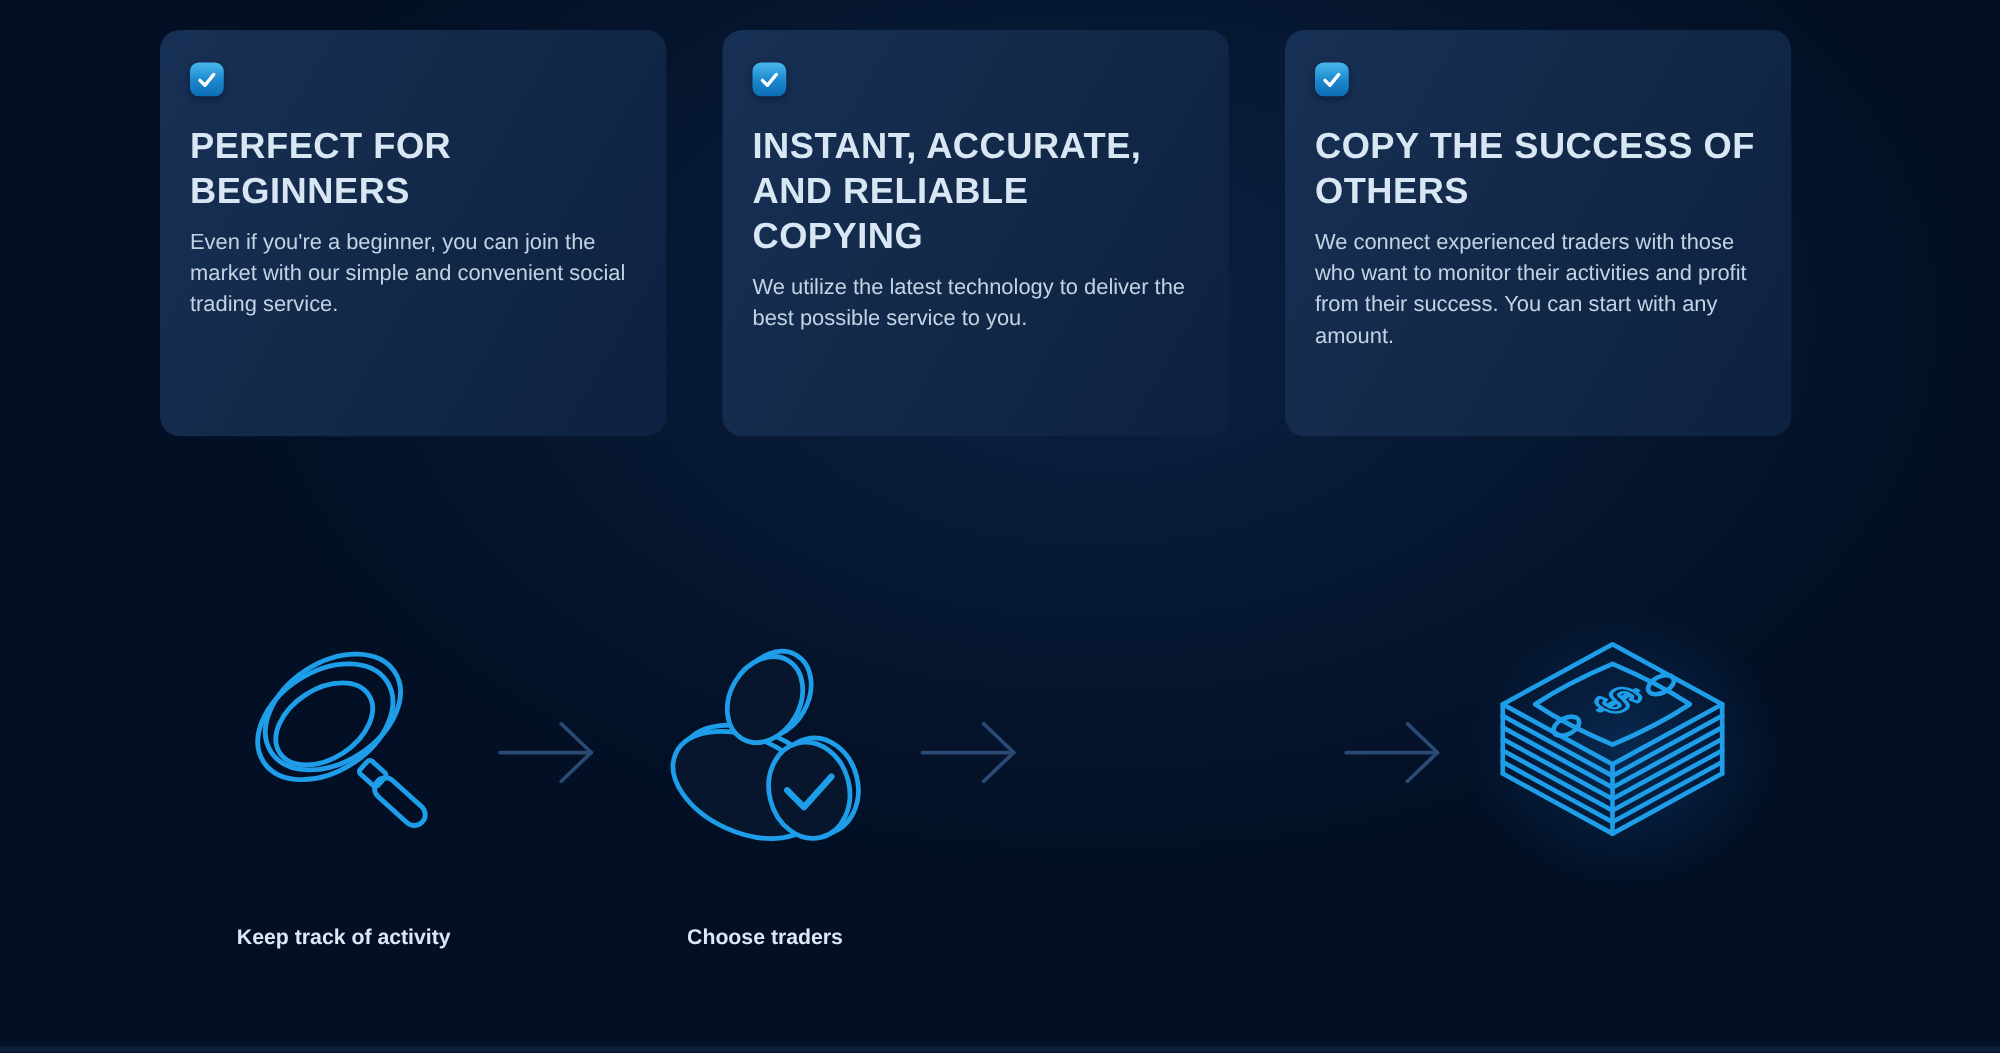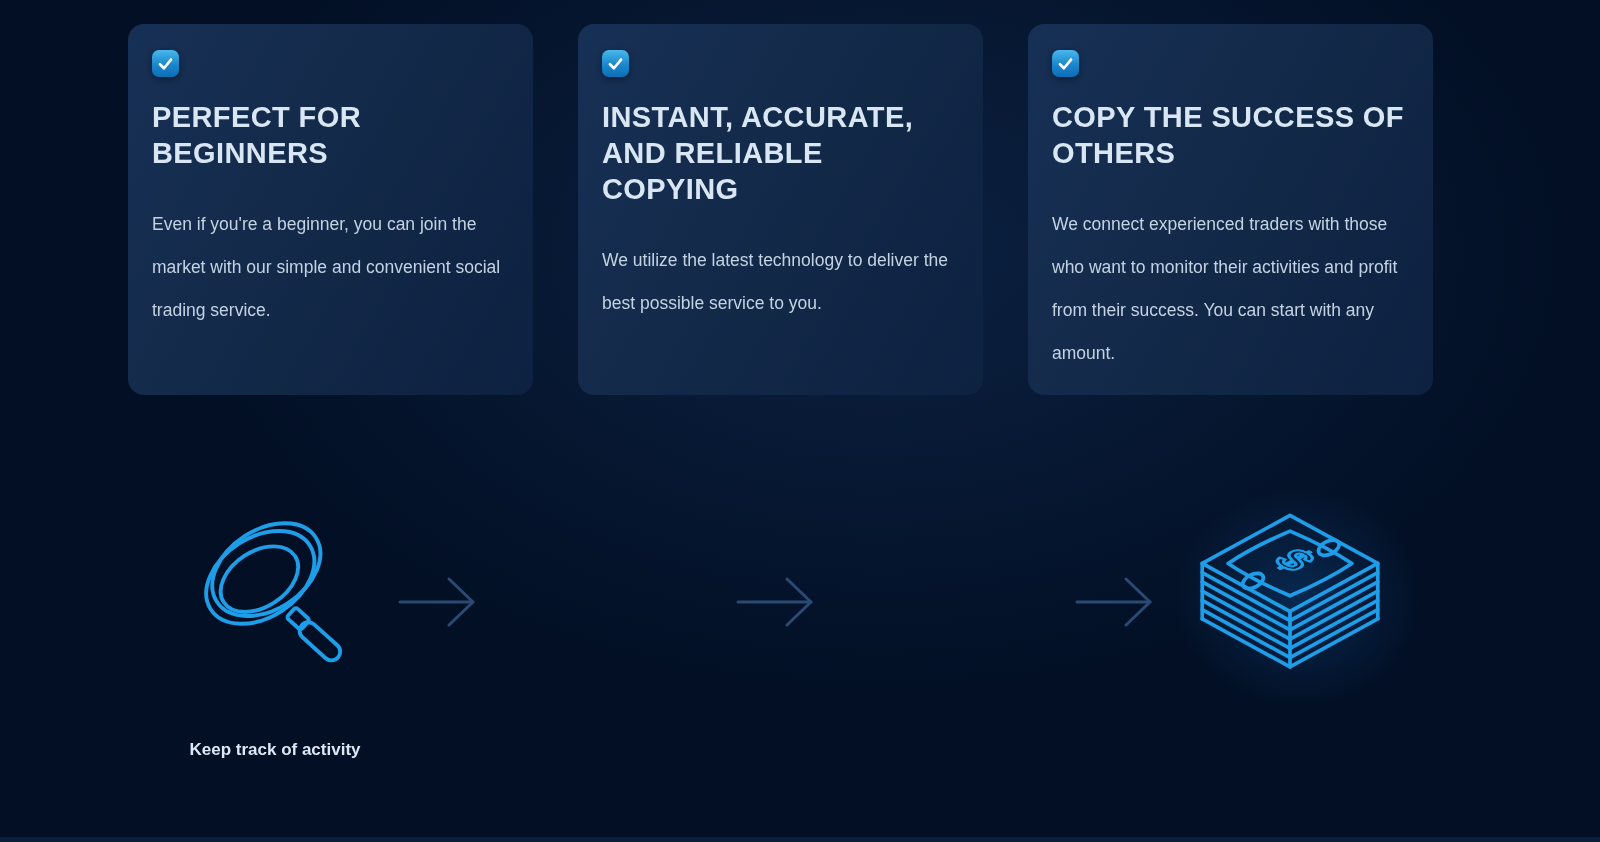--- a/index.html
+++ b/index.html
@@ -12,42 +12,42 @@
     position:relative;
     color:#d9e6f3;
   }
 
   
   .cards {
     position:absolute; left:128px; top:24px;
     display:flex; gap:45px;
   }
   .card {
-    width:405px; height:371px;
+    width:405px; height:325px;
     border-radius:16px;
     background:linear-gradient(120deg, #173055 0%, #122847 55%, #0d2141 100%);
     padding:26px 24px;
     overflow:hidden;
   }
   .checkbox {
     width:27px; height:27px; border-radius:7px;
     background:linear-gradient(180deg, #49b8ec 0%, #1a86cc 55%, #0e6db6 100%);
     display:flex; align-items:center; justify-content:center;
     box-shadow:0 2px 6px rgba(0,0,0,0.35);
   }
   .card h3 {
     margin-top:22px;
     font-size:29px; line-height:36px; font-weight:700;
     letter-spacing:0.4px;
     color:#d9e6f3;
     text-transform:uppercase;
   }
   .card p {
-    margin-top:32px;
-    font-size:17.5px; line-height:43px;
+    margin-top:10px;
+    font-size:17.5px; line-height:25px;
     color:#c4d3e3;
   }
 
   
   .steps-area { position:absolute; left:0; top:0; width:1600px; height:842px; }
   .money-glow {
     position:absolute; left:1125px; top:445px; width:350px; height:310px;
     background:radial-gradient(closest-side, rgba(30,130,230,0.22), rgba(30,130,230,0) 72%);
     pointer-events:none;
   }
@@ -138,20 +138,36 @@
     <div class="step-label">Keep track of activity</div>
   </div>
 
   <svg class="arrow arrow-1" viewBox="0 0 92 52">
     <g fill="none" stroke="#2a4a74" stroke-width="3" stroke-linecap="round" stroke-linejoin="round">
       <path d="M3,26 H76"></path>
       <path d="M52,3 L76,26 L52,49"></path>
     </g>
   </svg>
 
+  <div class="step step-2">
+    <div class="icon-wrap">
+      <svg width="162" height="178" viewBox="0 0 192 205">
+        <g stroke="#1e9de8" stroke-width="4.5" stroke-linecap="round" stroke-linejoin="round">
+          <ellipse cx="86" cy="138" rx="73" ry="45" transform="rotate(24 86 138)" fill="none"></ellipse>
+          <ellipse cx="78" cy="144" rx="73" ry="45" transform="rotate(24 78 144)" fill="#07162c"></ellipse>
+          <ellipse cx="104" cy="58" rx="33" ry="43" transform="rotate(30 104 58)" fill="none"></ellipse>
+          <ellipse cx="96" cy="63" rx="33" ry="43" transform="rotate(30 96 63)" fill="#07162c"></ellipse>
+          <ellipse cx="146" cy="145" rx="38" ry="46" transform="rotate(-14 146 145)" fill="none"></ellipse>
+          <ellipse cx="138" cy="149" rx="38" ry="46" transform="rotate(-14 138 149)" fill="#07162c"></ellipse>
+          <polyline points="117,149 133,165 159,136" fill="none" stroke-width="6"></polyline>
+        </g>
+      </svg>
+    </div>
+    <div class="step-label">Choose traders</div>
+  </div>
 
   <svg class="arrow arrow-2" viewBox="0 0 92 52">
     <g fill="none" stroke="#2a4a74" stroke-width="3" stroke-linecap="round" stroke-linejoin="round">
       <path d="M3,26 H76"></path>
       <path d="M52,3 L76,26 L52,49"></path>
     </g>
   </svg>
 
 
   <svg class="arrow arrow-3" viewBox="0 0 92 52">

